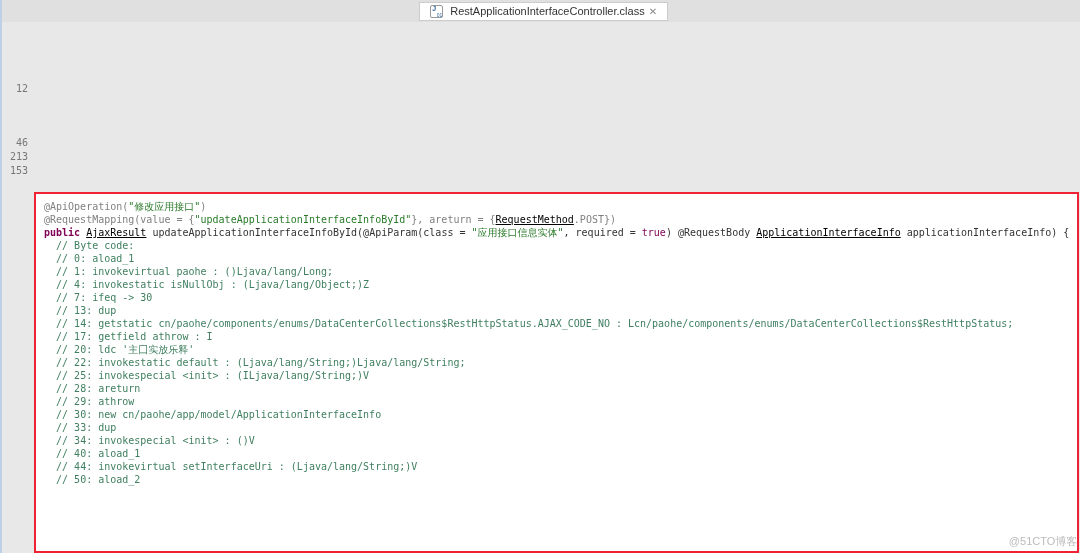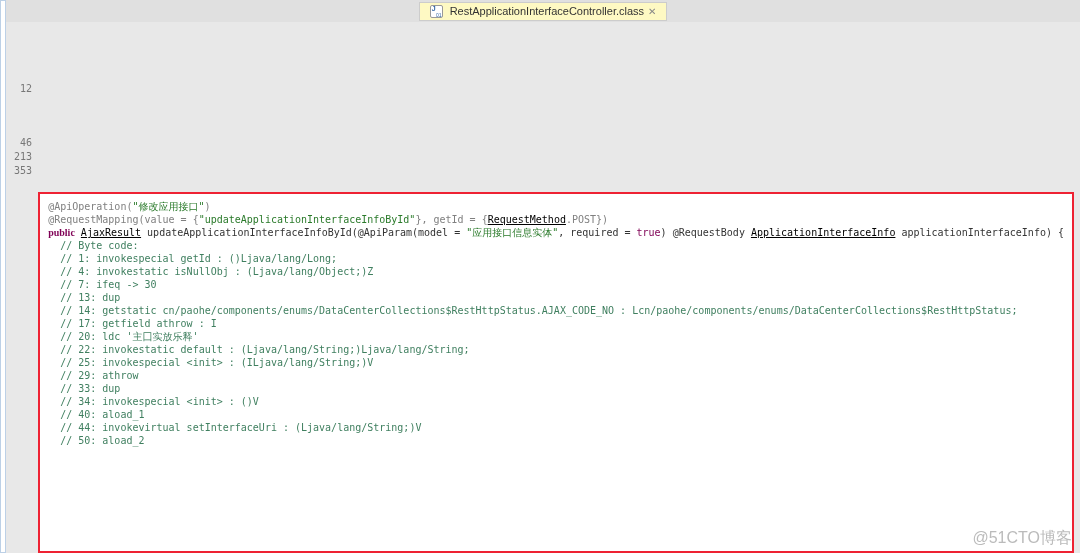--- a/index.html
+++ b/index.html
@@ -83,21 +83,21 @@
       position: relative;
     }
     .tab-bar {
       height: 22px;
       display: flex;
       justify-content: center;
       align-items: center;
       background: #e0e0e0;
     }
     .tab {
-      background: #fef9c3;
+      background: #ffffff;
       border: 1px solid #ccc;
       padding: 2px 10px;
       font-size: 11px;
       display: flex;
       align-items: center;
       gap: 4px;
     }
     .tab .close { color: #888; font-size: 10px; }
     .gutter {
       width: 30px;
@@ -125,31 +125,31 @@
       font-family: Consolas, Menlo, monospace;
       font-size: 10px;
       line-height: 13px;
       overflow: hidden;
       color: #333;
       position: relative;
       margin-top: 170px;
     }
     .ann { color: #808080; }
     .str { color: #2a7a2a; }
-    .kw { color: #7f0055; font-weight: bold; font-family: Liberation Serif, serif; }
+    .kw { color: #7f0055; font-weight: bold; }
     .lkw { color: #7f0055; font-weight: normal; }
     .type { color: #000; text-decoration: underline; }
     .cmt { color: #3f7f5f; }
     .nowrap { white-space: nowrap; }
     .watermark {
       position: absolute;
       right: 8px;
       bottom: 4px;
       color: #bbb;
-      font-size: 16px;
+      font-size: 11px;
     }
   </style>
 </head>
 <body>
 
 <div class="container">
   <div class="tree-panel">
     <div class="tree-item i0"></div>
     <div class="tree-item i1"></div>
     <div class="tree-item i2">
@@ -208,37 +208,40 @@
         <span>RestApplicationInterfaceController.class</span>
         <span class="close">✕</span>
       </div>
     </div>
     <div class="editor-body">
       <div class="gutter">
         <div>12</div>
         <div class="gutter-spacer"></div>
         <div>46</div>
         <div>213</div>
-        <div>353</div>
+        <div>153</div>
       </div>
       <div class="code-frame">
 <div class="nowrap"><span class="ann">@ApiOperation(</span><span class="str">"修改应用接口"</span><span class="ann">)</span></div>
-<div class="nowrap"><span class="ann">@RequestMapping(value = {</span><span class="str">"updateApplicationInterfaceInfoById"</span><span class="ann">}, getId = {</span><span class="type">RequestMethod</span><span class="ann">.POST})</span></div>
-<div class="nowrap"><span class="kw">public</span> <span class="type">AjaxResult</span><span> updateApplicationInterfaceInfoById(@ApiParam(model = </span><span class="str">"应用接口信息实体"</span><span>, required = </span><span class="lkw">true</span><span>) @RequestBody </span><span class="type">ApplicationInterfaceInfo</span><span> applicationInterfaceInfo) {</span></div>
+<div class="nowrap"><span class="ann">@RequestMapping(value = {</span><span class="str">"updateApplicationInterfaceInfoById"</span><span class="ann">}, areturn = {</span><span class="type">RequestMethod</span><span class="ann">.POST})</span></div>
+<div class="nowrap"><span class="kw">public</span> <span class="type">AjaxResult</span><span> updateApplicationInterfaceInfoById(@ApiParam(class = </span><span class="str">"应用接口信息实体"</span><span>, required = </span><span class="lkw">true</span><span>) @RequestBody </span><span class="type">ApplicationInterfaceInfo</span><span> applicationInterfaceInfo) {</span></div>
 <div class="nowrap"><span class="cmt">&nbsp;&nbsp;</span><span class="cmt">// Byte code:</span></div>
-<div class="nowrap"><span class="cmt">&nbsp;&nbsp;</span><span class="cmt">//   1: invokespecial getId : ()Ljava/lang/Long;</span></div>
+<div class="nowrap"><span class="cmt">&nbsp;&nbsp;</span><span class="cmt">//   0: aload_1</span></div>
+<div class="nowrap"><span class="cmt">&nbsp;&nbsp;</span><span class="cmt">//   1: invokevirtual paohe : ()Ljava/lang/Long;</span></div>
 <div class="nowrap"><span class="cmt">&nbsp;&nbsp;</span><span class="cmt">//   4: invokestatic isNullObj : (Ljava/lang/Object;)Z</span></div>
 <div class="nowrap"><span class="cmt">&nbsp;&nbsp;</span><span class="cmt">//   7: ifeq -&gt; 30</span></div>
 <div class="nowrap"><span class="cmt">&nbsp;&nbsp;</span><span class="cmt">//   13: dup</span></div>
 <div class="nowrap"><span class="cmt">&nbsp;&nbsp;</span><span class="cmt">//   14: getstatic cn/paohe/components/enums/DataCenterCollections$RestHttpStatus.AJAX_CODE_NO : Lcn/paohe/components/enums/DataCenterCollections$RestHttpStatus;</span></div>
 <div class="nowrap"><span class="cmt">&nbsp;&nbsp;</span><span class="cmt">//   17: getfield athrow : I</span></div>
 <div class="nowrap"><span class="cmt">&nbsp;&nbsp;</span><span class="cmt">//   20: ldc '主囗实放乐释'</span></div>
 <div class="nowrap"><span class="cmt">&nbsp;&nbsp;</span><span class="cmt">//   22: invokestatic default : (Ljava/lang/String;)Ljava/lang/String;</span></div>
 <div class="nowrap"><span class="cmt">&nbsp;&nbsp;</span><span class="cmt">//   25: invokespecial &lt;init&gt; : (ILjava/lang/String;)V</span></div>
+<div class="nowrap"><span class="cmt">&nbsp;&nbsp;</span><span class="cmt">//   28: areturn</span></div>
 <div class="nowrap"><span class="cmt">&nbsp;&nbsp;</span><span class="cmt">//   29: athrow</span></div>
+<div class="nowrap"><span class="cmt">&nbsp;&nbsp;</span><span class="cmt">//   30: new cn/paohe/app/model/ApplicationInterfaceInfo</span></div>
 <div class="nowrap"><span class="cmt">&nbsp;&nbsp;</span><span class="cmt">//   33: dup</span></div>
 <div class="nowrap"><span class="cmt">&nbsp;&nbsp;</span><span class="cmt">//   34: invokespecial &lt;init&gt; : ()V</span></div>
 <div class="nowrap"><span class="cmt">&nbsp;&nbsp;</span><span class="cmt">//   40: aload_1</span></div>
 <div class="nowrap"><span class="cmt">&nbsp;&nbsp;</span><span class="cmt">//   44: invokevirtual setInterfaceUri : (Ljava/lang/String;)V</span></div>
 <div class="nowrap"><span class="cmt">&nbsp;&nbsp;</span><span class="cmt">//   50: aload_2</span></div>
 
       </div>
     </div>
     <div class="watermark">@51CTO博客</div>
   </div>

